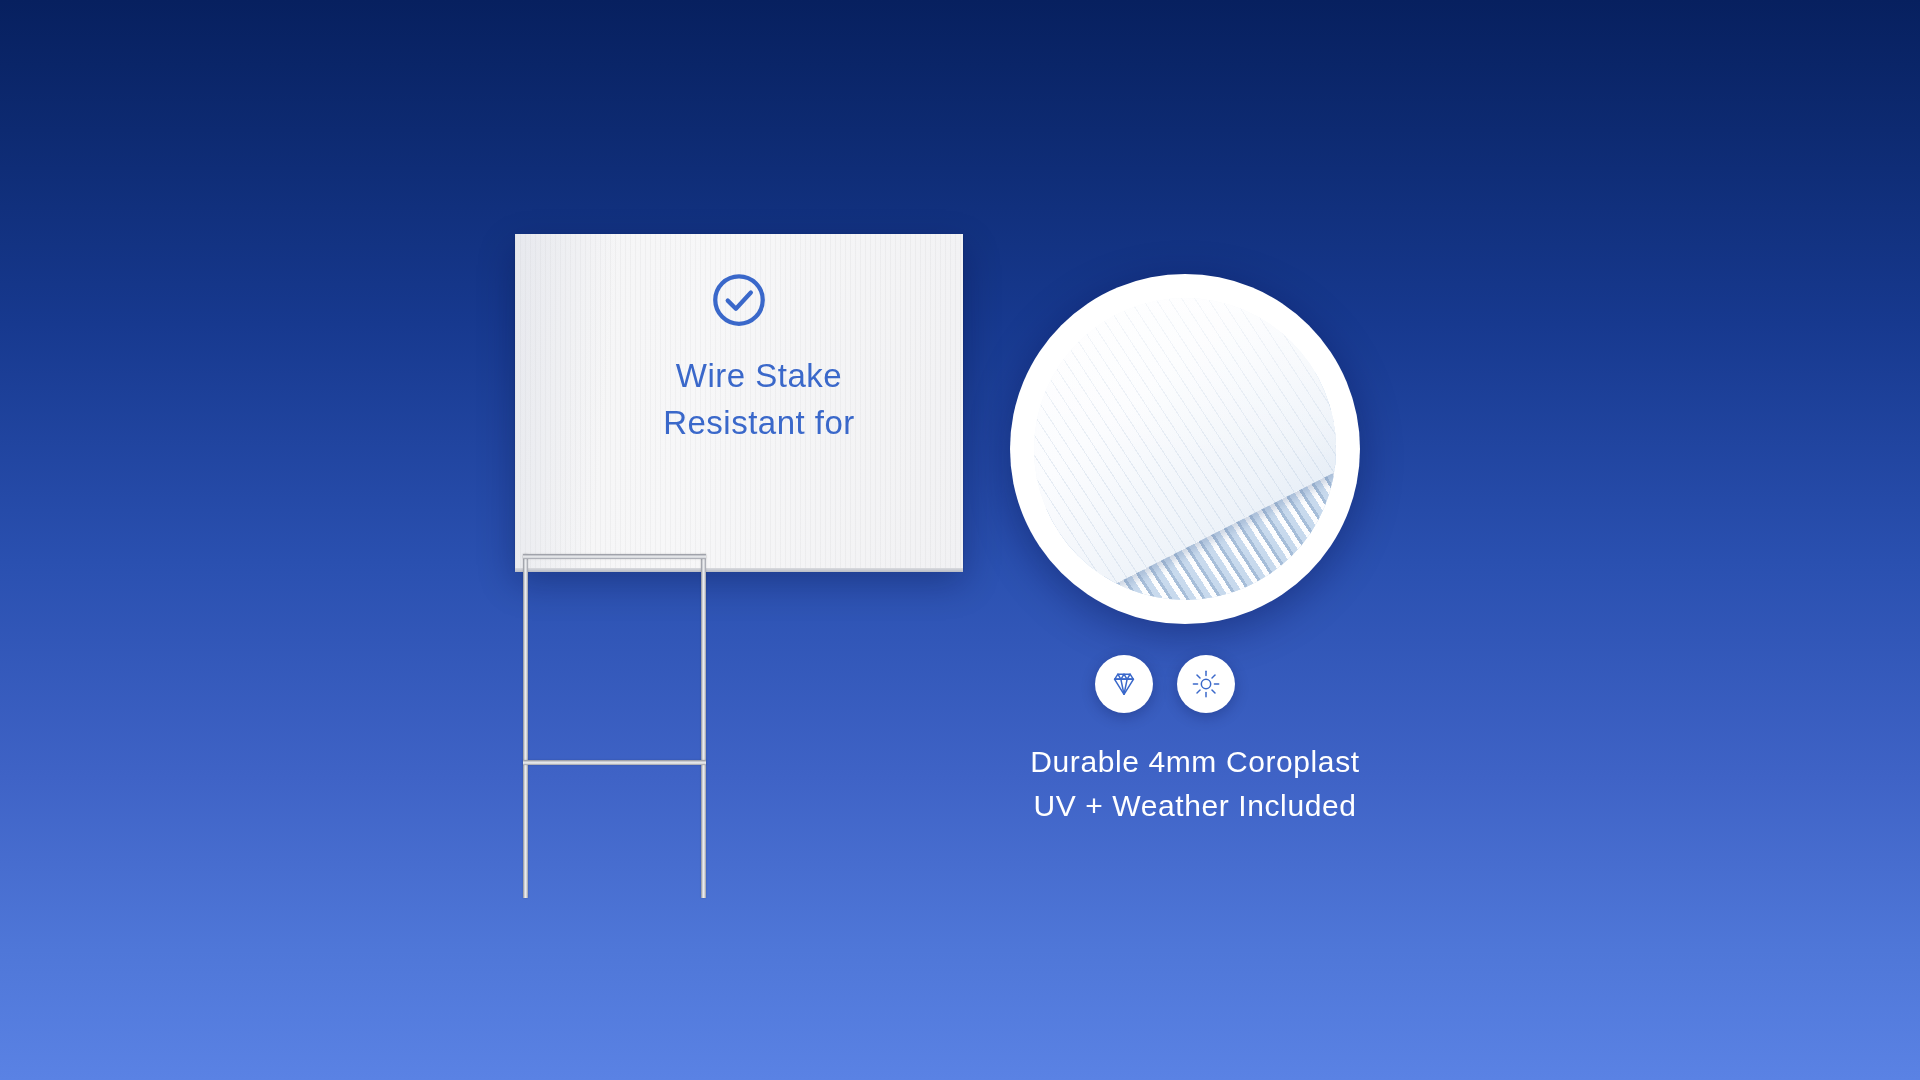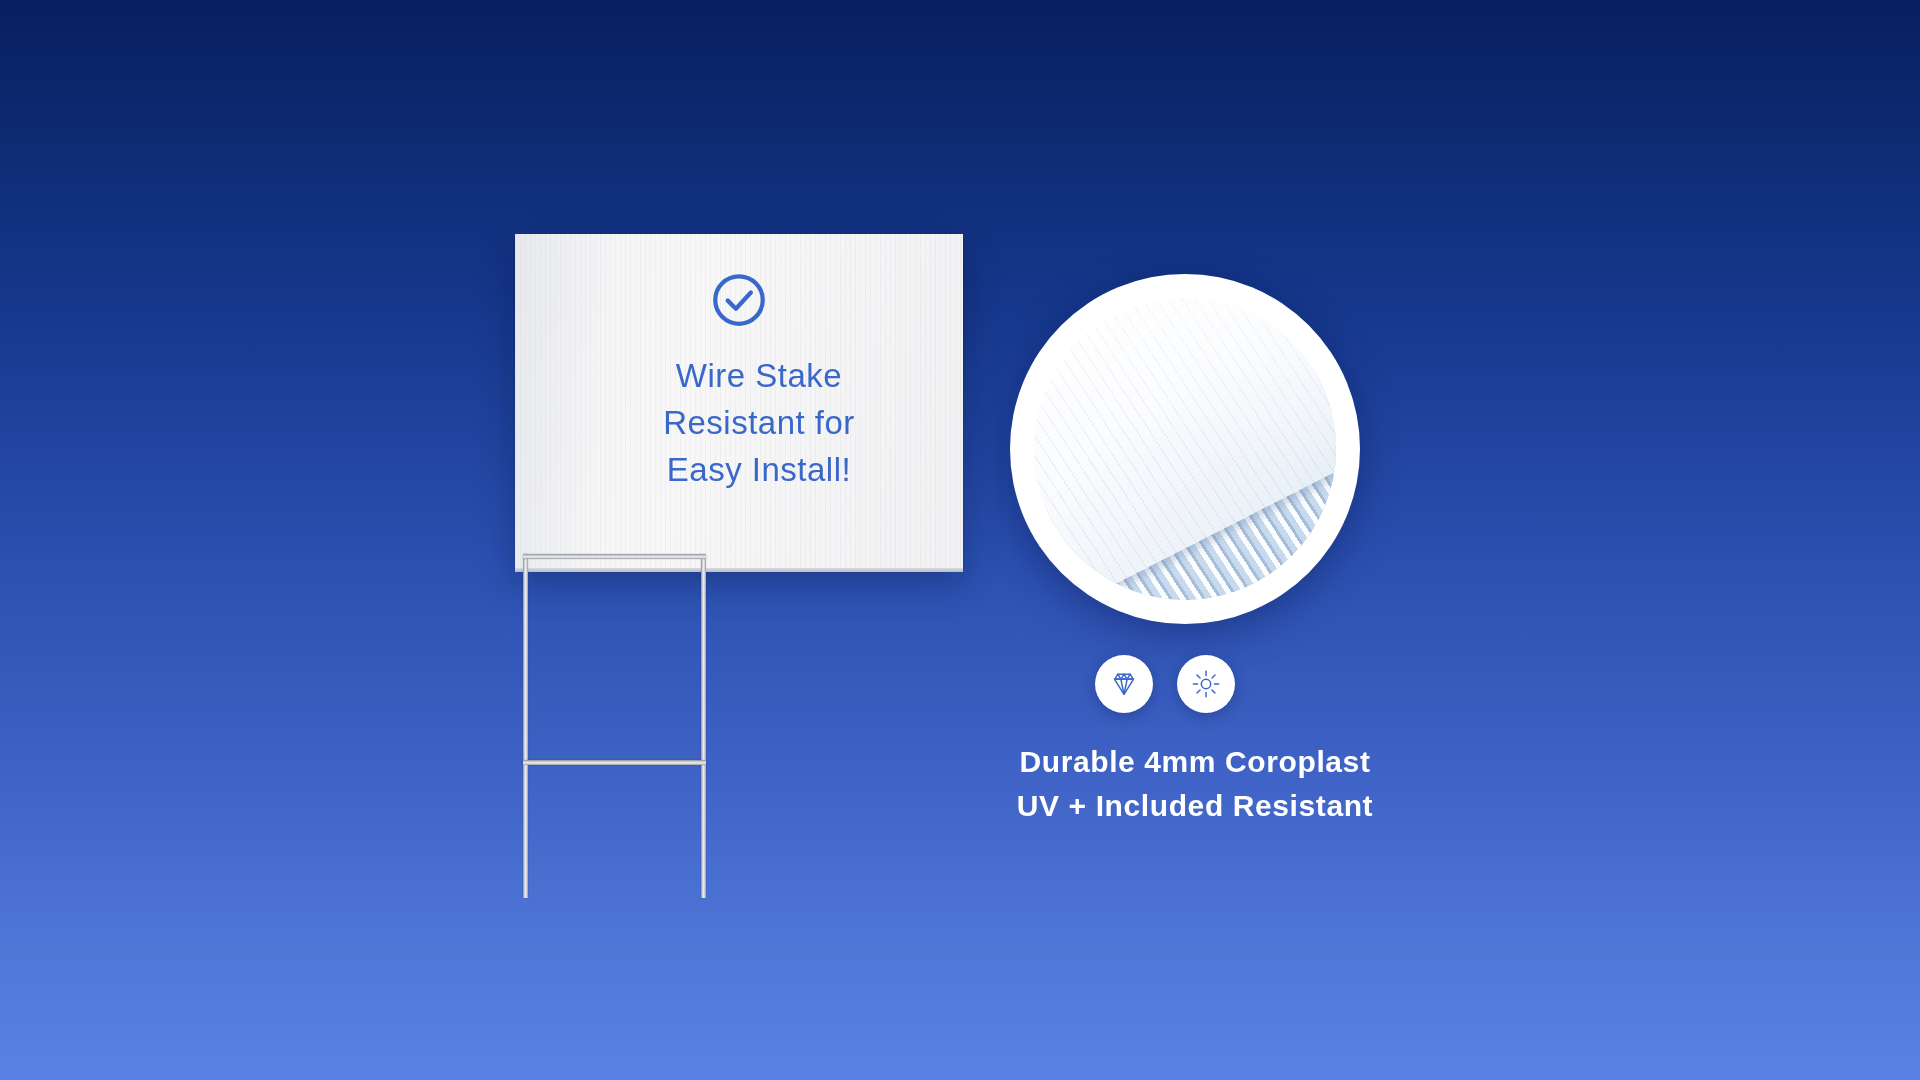--- a/index.html
+++ b/index.html
@@ -181,21 +181,21 @@
 
   
   #caption {
     position:absolute;
     left:965px; top:740px;
     width:460px;
     text-align:center;
     color:#ffffff;
     font-size:30px;
     line-height:44px;
-    font-weight:700;
+    font-weight:400;
     letter-spacing:.6px;
   }
   #caption .ln { display:block; white-space:nowrap; }
 </style>
 </head>
 <body>
 
 <div id="stage">
 
   <div id="sign-group">
@@ -208,21 +208,20 @@
         <span>
           <svg id="check-icon" viewBox="0 0 48 48" fill="none" stroke="#3a68ca" stroke-width="3.4" stroke-linecap="round" stroke-linejoin="round">
             <circle cx="24" cy="24" r="19"></circle>
             <path d="M15 24.5 L21.5 31 L33.5 18"></path>
           </svg>
         </span>
 
         <div id="sign-text">
           <span class="ln">Wire Stake</span>
           <span class="ln">Resistant for</span>
-          <span class="ln">Easy Install!</span>
         </div>
       </div>
     </div>
   </div>
 
   <div id="stake">
     <div class="wire" id="stake-leg-left"></div>
     <div class="wire" id="stake-leg-right"></div>
     <div class="wire h" id="stake-bar-top"></div>
     <div class="wire h" id="stake-bar-mid"></div>
@@ -261,16 +260,16 @@
           <path d="M22.4 22.4 L25.6 25.6"></path>
           <path d="M25.6 6.4 L22.4 9.6"></path>
           <path d="M9.6 22.4 L6.4 25.6"></path>
         </svg>
       </span>
     </div>
   </div>
 
   <div id="caption">
     <span class="ln">Durable 4mm Coroplast</span>
-    <span class="ln">UV + Included Resistant</span>
+    <span class="ln">UV + Weather Included</span>
   </div>
 
 </div>
 
 </body></html>

